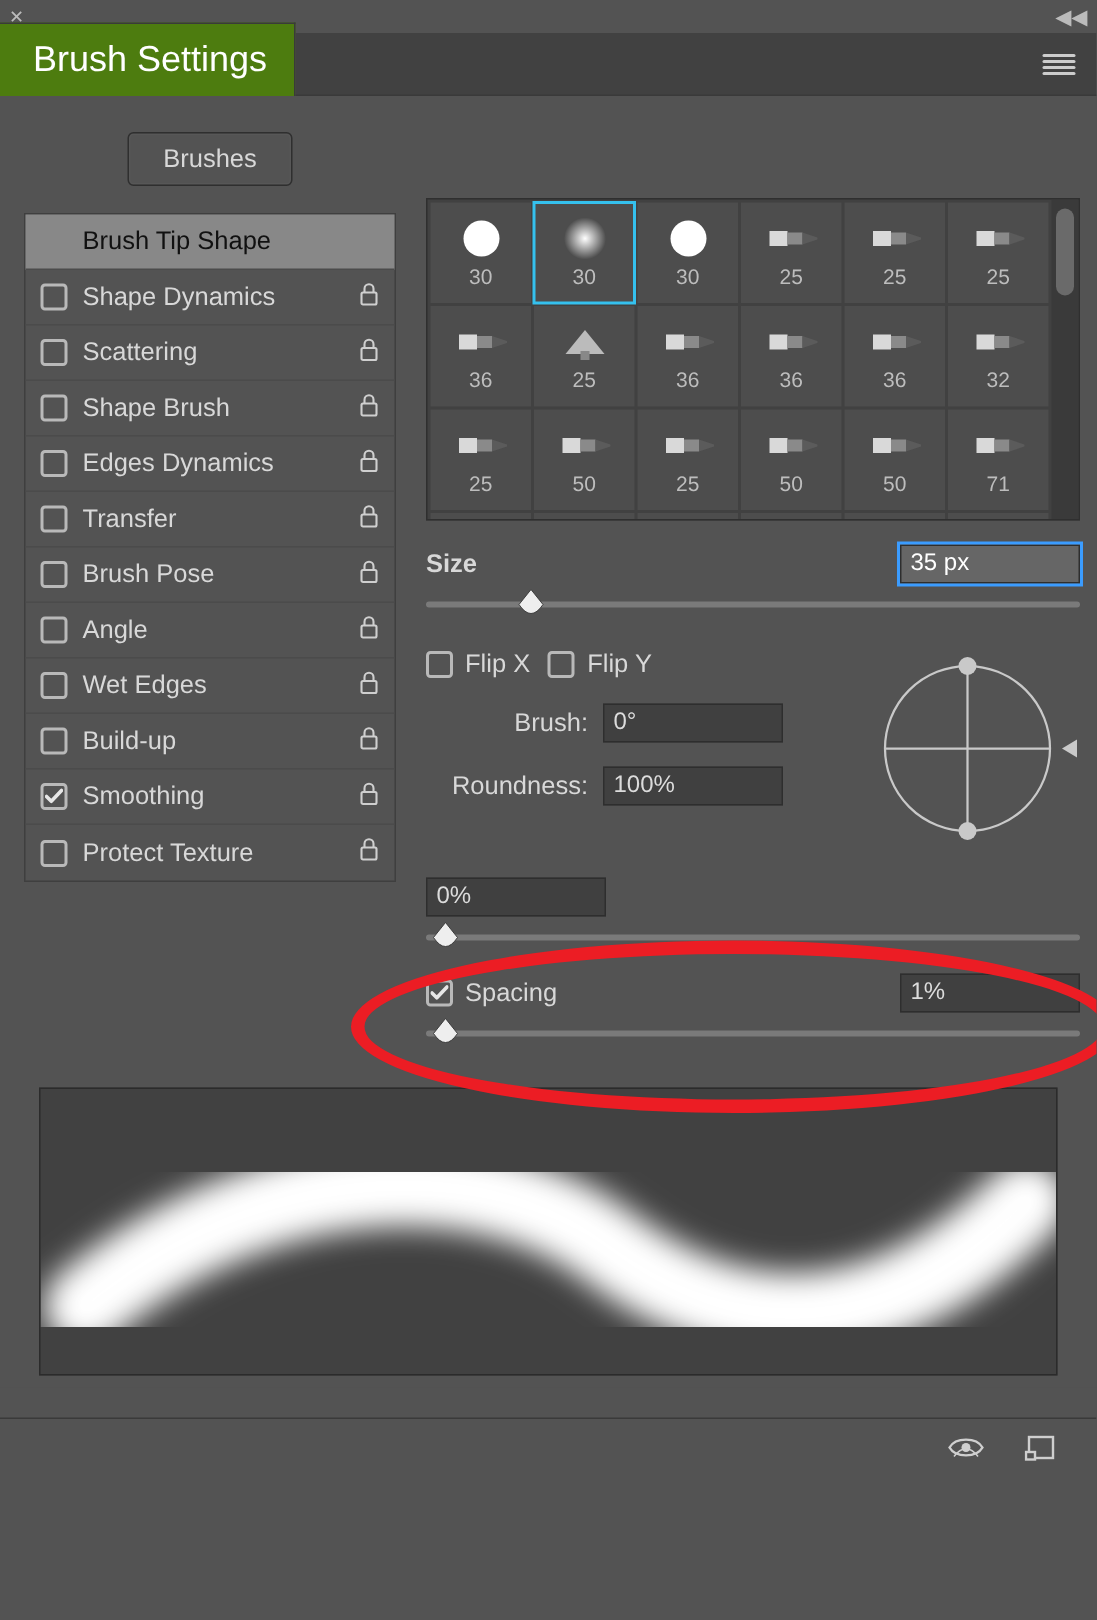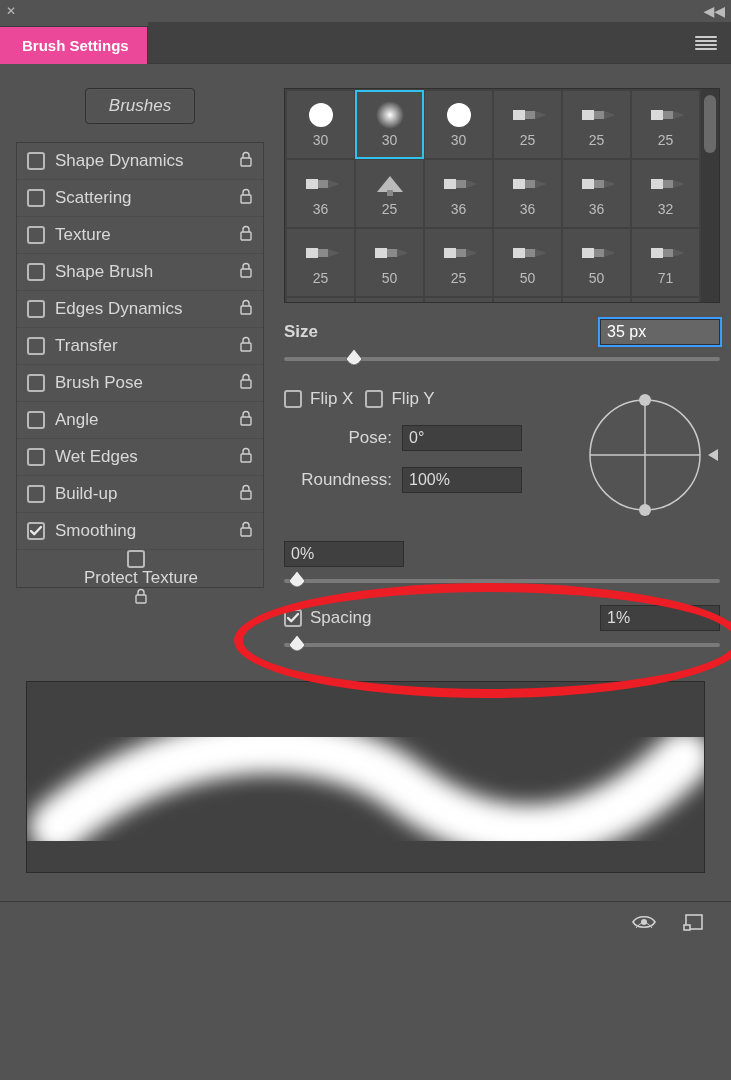--- a/index.html
+++ b/index.html
@@ -1,33 +1,33 @@
 <!DOCTYPE html>
 <html><head>
 <meta charset="utf-8">
 <style>
   * { box-sizing: border-box; margin: 0; padding: 0; font-family: -apple-system, "Segoe UI", Helvetica, Arial, sans-serif; }
   html, body { width: 731px; height: 1080px; background: #535353; color: #d8d8d8; overflow: hidden; }
   .topbar { height: 22px; background: #535353; display: flex; align-items: center; justify-content: space-between; padding: 0 6px; }
   .topbar .close-x { color: #bbb; font-size: 12px; cursor: pointer; }
   .topbar .collapse { color: #bbb; font-size: 14px; cursor: pointer; }
   .tabbar { height: 42px; background: #535353; display: flex; align-items: flex-end; }
-  .tab { background: #ec4899; color: #fff; font-weight: 700; font-size: 15px; padding: 10px 18px 10px 22px; border-top: 1px solid #3a3a3a; border-right: 1px solid #3a3a3a; }
+  .tab { background: #4d7c0f; color: #fff; font-weight: 400; font-size: 24px; padding: 10px 18px 10px 22px; border-top: 1px solid #3a3a3a; border-right: 1px solid #3a3a3a; }
   .tabbar-fill { background:#414141; flex:1; height:42px; border-bottom:1px solid #3a3a3a; display:flex; justify-content:flex-end; align-items:center; padding-right:14px;}
   .menu-lines { width:22px; height:14px; display:flex; flex-direction:column; justify-content:space-between; cursor:pointer;}
   .menu-lines span { height:2px; background:#ccc; border-radius:1px;}
   .panel-body { background:#535353; padding: 24px 16px 8px 16px; }
   .main-cols { display:flex; column-gap: 20px; }
   .left-col { width: 248px; flex: 0 0 248px; }
-  .right-col { flex: 1; }
-
-  .brushes-btn { width: 110px; height: 36px; margin: 0 auto 18px auto; display:flex; align-items:center; justify-content:center; background:#535353; border:1px solid #2f2f2f; border-radius:4px; font-size:17px; cursor:pointer; box-shadow:inset 0 0 0 1px #6a6a6a33;font-style:italic;}
+  .right-col { flex: 1; margin-top: 44px; }
+
+  .brushes-btn { width: 110px; height: 36px; margin: 0 auto 18px auto; display:flex; align-items:center; justify-content:center; background:#535353; border:1px solid #2f2f2f; border-radius:4px; font-size:17px; cursor:pointer; box-shadow:inset 0 0 0 1px #6a6a6a33;}
   .cat-list { border:1px solid #3f3f3f; }
   .cat-row { display:flex; align-items:center; height:37px; padding:0 8px 0 10px; font-size:17px; border-bottom:1px solid #4b4b4b; cursor:pointer;}
-  .cat-row:last-child { border-bottom:none;flex-direction:column; }
+  .cat-row:last-child { border-bottom:none; }
   .cat-row.selected { background:#888; color:#111; }
   .cat-row .chk { width:18px; height:18px; border:2px solid #b9b9b9; border-radius:3px; margin-right:10px; background:#535353; flex-shrink:0; display:flex; align-items:center; justify-content:center;}
   .cat-row .chk.checked svg { display:block; }
   .cat-row .chk svg { display:none; }
   .cat-row .label { flex:1; }
   .cat-row .lock { color:#c7c7c7; width:18px; text-align:center; }
   .cat-row.selected .chk { visibility:hidden; }
   .cat-row.selected .lock { visibility:hidden; }
 
   .tip-grid-wrap { background:#414141; border:1px solid #2f2f2f; height: 215px; overflow:hidden; display:flex;}
@@ -87,39 +87,39 @@
 </div>
 
 <div class="panel-body">
   <div class="main-cols">
 
     <div class="left-col">
       <div class="brushes-btn">
         <span>Brushes</span>
       </div>
       <div class="cat-list" id="cat-list">
+          <div class="cat-row selected">
+            <span class="chk" style="visibility: hidden;"></span>
+            <span class="label">Brush Tip Shape</span>
+            <span class="lock" style="visibility: hidden;"><svg width="14" height="16" viewBox="0 0 14 16">
+                <rect x="2" y="7" width="10" height="8" rx="1" fill="none" stroke="#cfcfcf" stroke-width="1.4"></rect>
+                <path d="M4 7 V4.5 a3 3 0 0 1 6 0 V7" fill="none" stroke="#cfcfcf" stroke-width="1.4"></path>
+              </svg></span>
+          </div>
           <div class="cat-row">
             <span class="chk"></span>
             <span class="label">Shape Dynamics</span>
             <span class="lock"><svg width="14" height="16" viewBox="0 0 14 16">
                 <rect x="2" y="7" width="10" height="8" rx="1" fill="none" stroke="#cfcfcf" stroke-width="1.4"></rect>
                 <path d="M4 7 V4.5 a3 3 0 0 1 6 0 V7" fill="none" stroke="#cfcfcf" stroke-width="1.4"></path>
               </svg></span>
           </div>
           <div class="cat-row">
             <span class="chk"></span>
             <span class="label">Scattering</span>
-            <span class="lock"><svg width="14" height="16" viewBox="0 0 14 16">
-                <rect x="2" y="7" width="10" height="8" rx="1" fill="none" stroke="#cfcfcf" stroke-width="1.4"></rect>
-                <path d="M4 7 V4.5 a3 3 0 0 1 6 0 V7" fill="none" stroke="#cfcfcf" stroke-width="1.4"></path>
-              </svg></span>
-          </div>
-          <div class="cat-row">
-            <span class="chk"></span>
-            <span class="label">Texture</span>
             <span class="lock"><svg width="14" height="16" viewBox="0 0 14 16">
                 <rect x="2" y="7" width="10" height="8" rx="1" fill="none" stroke="#cfcfcf" stroke-width="1.4"></rect>
                 <path d="M4 7 V4.5 a3 3 0 0 1 6 0 V7" fill="none" stroke="#cfcfcf" stroke-width="1.4"></path>
               </svg></span>
           </div>
           <div class="cat-row">
             <span class="chk"></span>
             <span class="label">Shape Brush</span>
             <span class="lock"><svg width="14" height="16" viewBox="0 0 14 16">
                 <rect x="2" y="7" width="10" height="8" rx="1" fill="none" stroke="#cfcfcf" stroke-width="1.4"></rect>
@@ -423,21 +423,21 @@
             <label class="inline-check">
               <span class="chk"></span>
               <span>Flip X</span>
             </label>
             <label class="inline-check">
               <span class="chk"></span>
               <span>Flip Y</span>
             </label>
           </div>
           <div class="label-input">
-            <span class="lbl">Pose:</span>
+            <span class="lbl">Brush:</span>
             <input class="num-input" value="0°" style="">
           </div>
           <div class="label-input">
             <span class="lbl">Roundness:</span>
             <input class="num-input" value="100%" style="">
           </div>
         </div>
         <div class="angle-disc">
           <svg viewBox="0 0 140 140" width="140" height="140">
             <circle cx="65" cy="70" r="55" fill="none" stroke="#c9c9c9" stroke-width="1.5"></circle>

